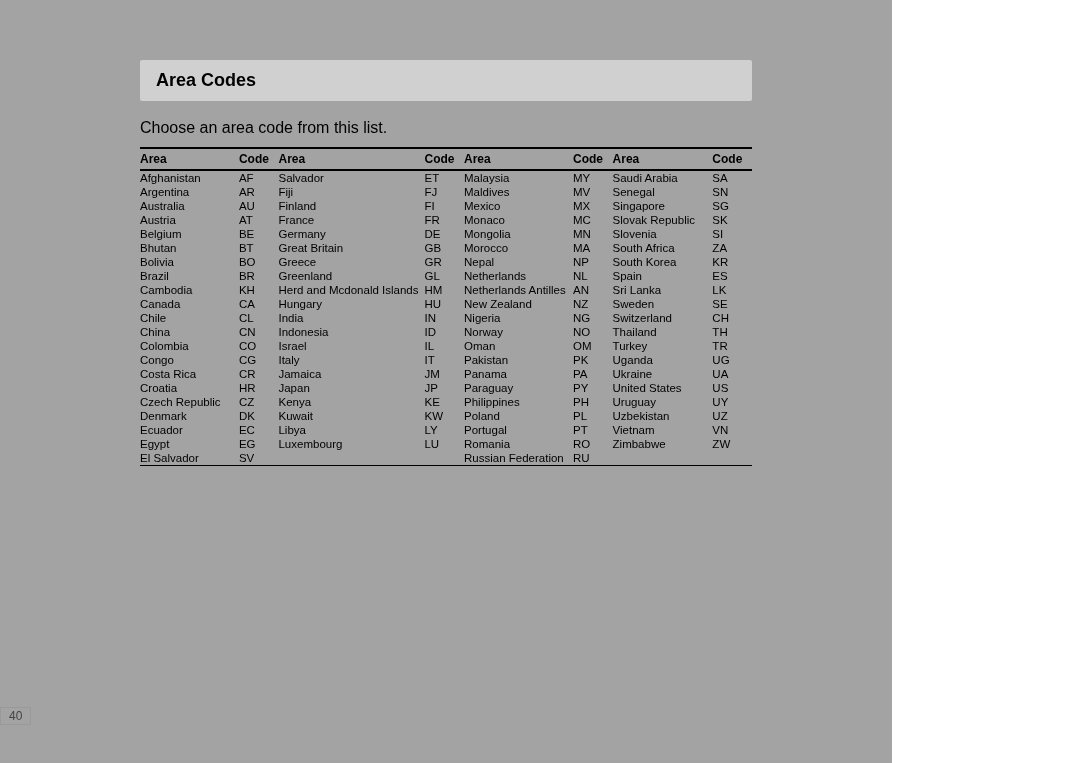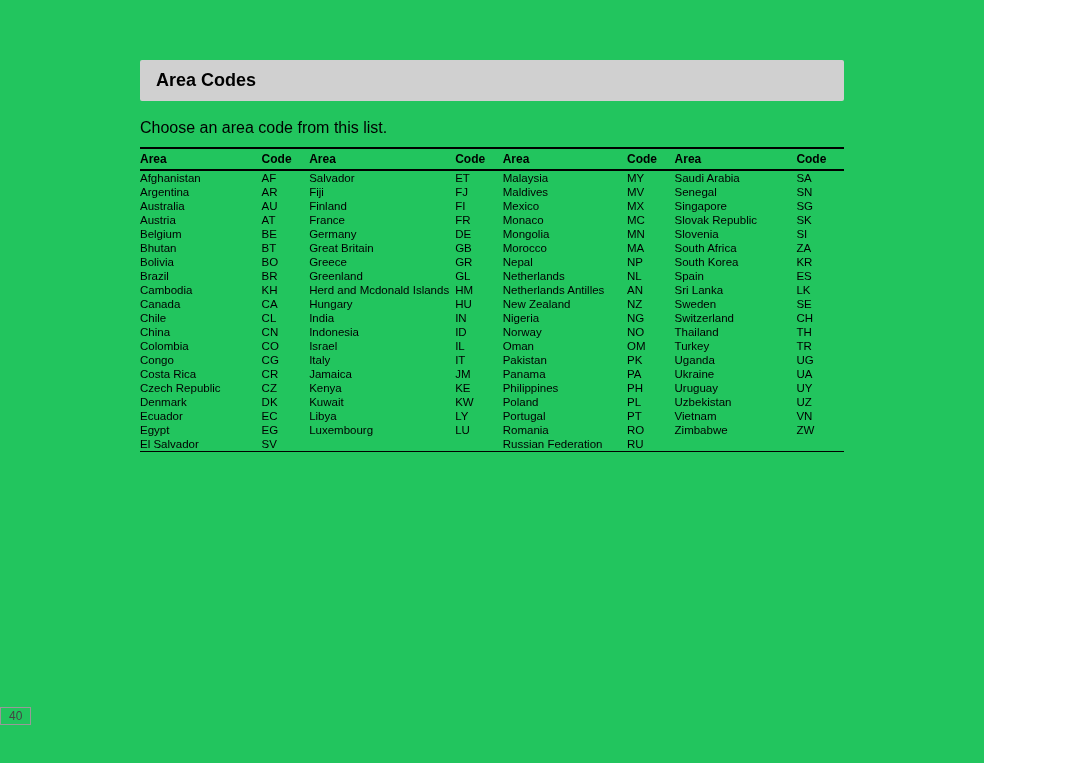--- a/index.html
+++ b/index.html
@@ -3,23 +3,23 @@
   <meta charset="utf-8">
   <style>
     * { margin: 0; padding: 0; box-sizing: border-box; }
     body {
       background: #ffffff;
       font-family: Arial, Helvetica, sans-serif;
       font-size: 12px;
       color: #000000;
     }
     .page {
-      width: 984px;
+      width: 892px;
       min-height: 763px;
-      background: #22c55e;
+      background: #a3a3a3;
       position: relative;
     }
     .content-area {
       padding: 60px 140px 60px 140px;
     }
     .title-bar {
       background: #d0d0d0;
       padding: 10px 16px;
       margin-bottom: 18px;
       border-radius: 2px;
@@ -244,20 +244,30 @@
             <td>Costa Rica</td>
             <td>CR</td>
             <td>Jamaica</td>
             <td>JM</td>
             <td>Panama</td>
             <td>PA</td>
             <td>Ukraine</td>
             <td>UA</td>
           </tr>
           <tr>
+            <td>Croatia</td>
+            <td>HR</td>
+            <td>Japan</td>
+            <td>JP</td>
+            <td>Paraguay</td>
+            <td>PY</td>
+            <td>United States</td>
+            <td>US</td>
+          </tr>
+          <tr>
             <td>Czech Republic</td>
             <td>CZ</td>
             <td>Kenya</td>
             <td>KE</td>
             <td>Philippines</td>
             <td>PH</td>
             <td>Uruguay</td>
             <td>UY</td>
           </tr>
           <tr>

